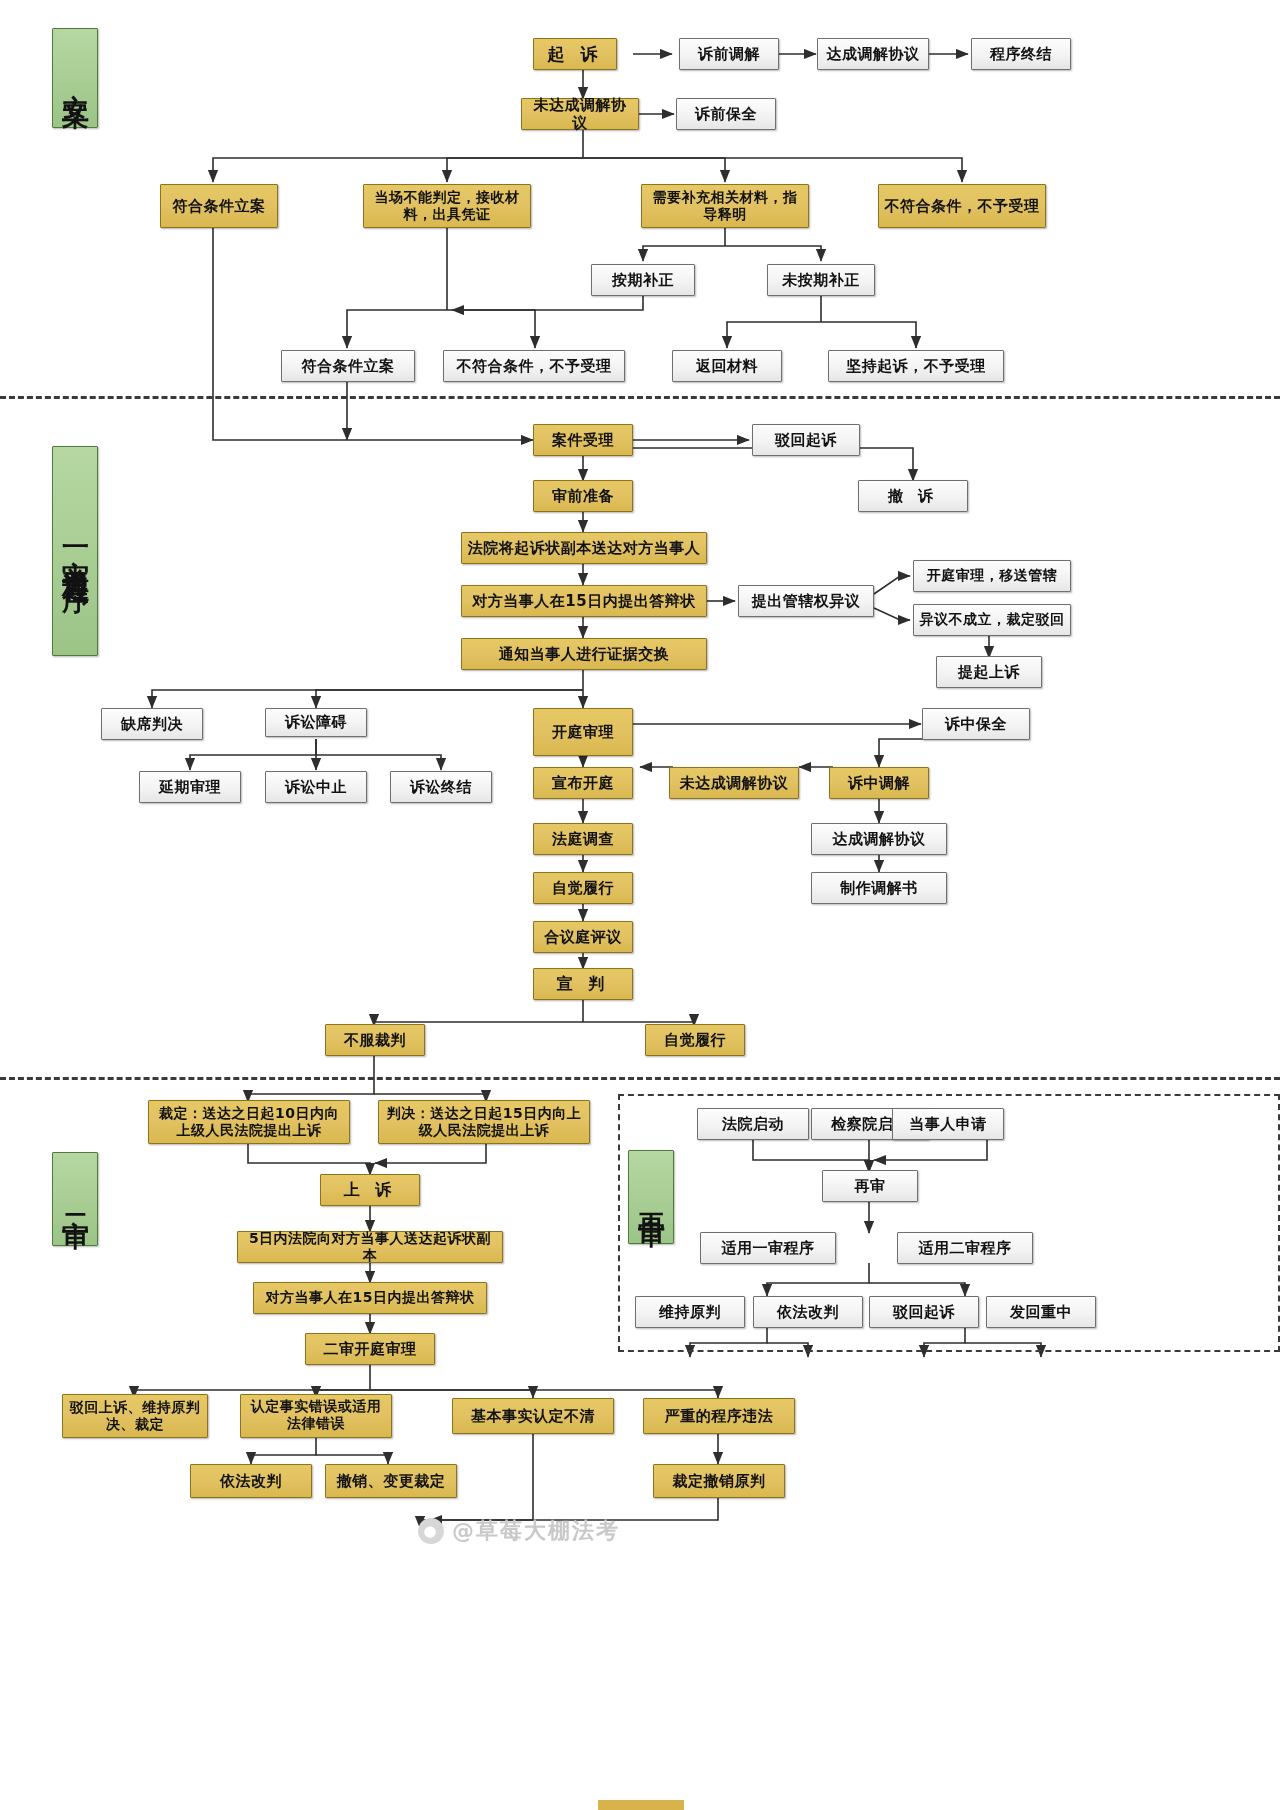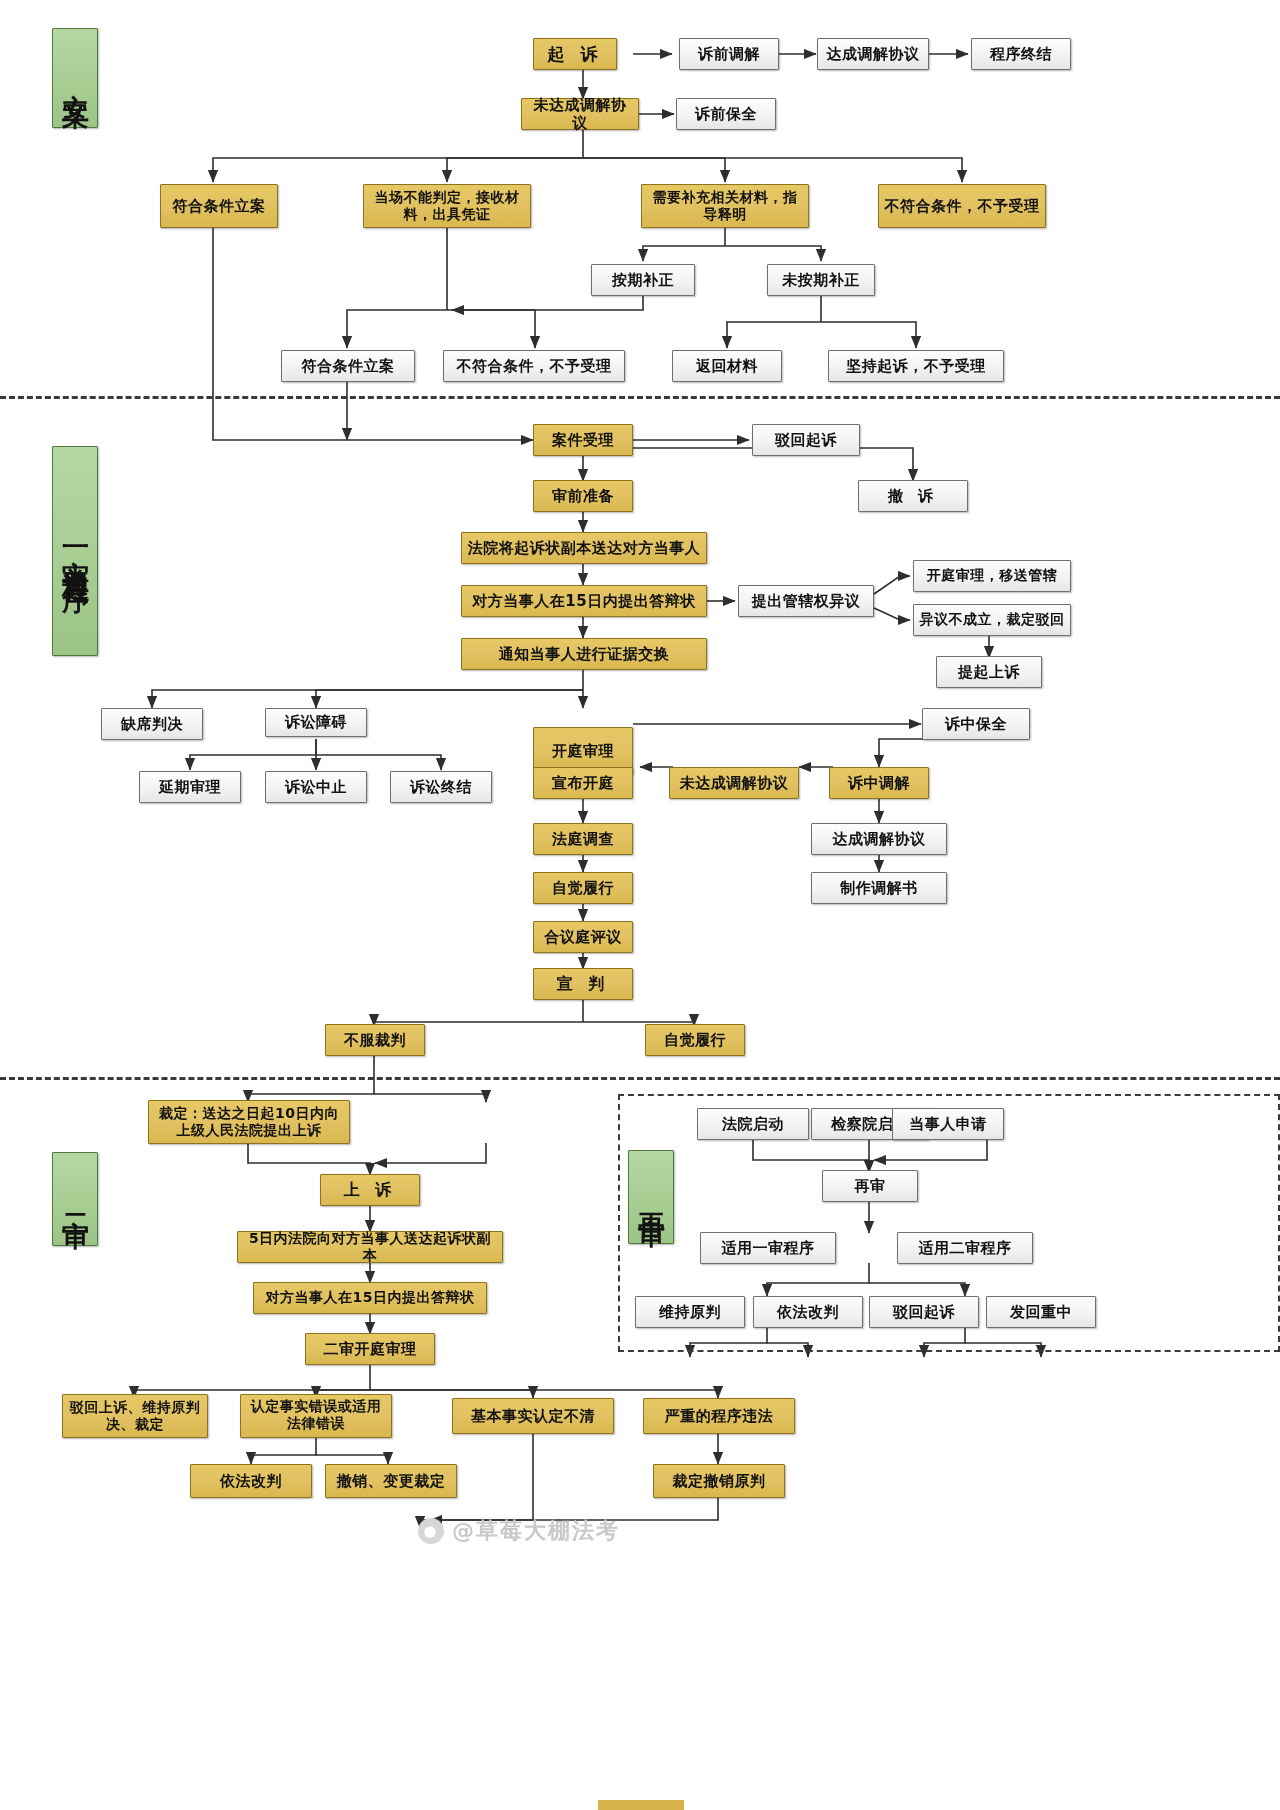--- a/index.html
+++ b/index.html
@@ -212,38 +212,39 @@
   <div class="node white fs15" style="left:936px;top:656px;width:106px;height:32px;">提起上诉</div>
 
   <div class="node gold fs15" style="left:461px;top:638px;width:246px;height:32px;">通知当事人进行证据交换</div>
 
   <div class="node white fs15" style="left:101px;top:708px;width:102px;height:32px;">缺席判决</div>
   <div class="node white fs15" style="left:265px;top:708px;width:102px;height:29px;">诉讼障碍</div>
   <div class="node white fs15" style="left:139px;top:771px;width:102px;height:32px;">延期审理</div>
   <div class="node white fs15" style="left:265px;top:771px;width:102px;height:32px;">诉讼中止</div>
   <div class="node white fs15" style="left:390px;top:771px;width:102px;height:32px;">诉讼终结</div>
 
-  <div class="node gold fs15" style="left:533px;top:708px;width:100px;height:48px;margin-top:19px;">开庭审理</div>
+  <div class="node gold fs15" style="left:533px;top:708px;width:100px;height:48px;">开庭审理</div>
   <div class="node white fs15" style="left:922px;top:708px;width:108px;height:32px;">诉中保全</div>
 
   <div class="node gold fs15" style="left:533px;top:767px;width:100px;height:32px;">宣布开庭</div>
   <div class="node gold fs15" style="left:669px;top:767px;width:130px;height:32px;">未达成调解协议</div>
   <div class="node gold fs15" style="left:829px;top:767px;width:100px;height:32px;">诉中调解</div>
   <div class="node white fs15" style="left:811px;top:823px;width:136px;height:32px;">达成调解协议</div>
   <div class="node white fs15" style="left:811px;top:872px;width:136px;height:32px;">制作调解书</div>
 
   <div class="node gold fs15" style="left:533px;top:823px;width:100px;height:32px;">法庭调查</div>
   <div class="node gold fs15" style="left:533px;top:872px;width:100px;height:32px;">自觉履行</div>
   <div class="node gold fs15" style="left:533px;top:921px;width:100px;height:32px;">合议庭评议</div>
   <div class="node gold fs16 sp" style="left:533px;top:968px;width:100px;height:32px;">宣 判</div>
 
   <div class="node gold fs15" style="left:325px;top:1024px;width:100px;height:32px;">不服裁判</div>
   <div class="node gold fs15" style="left:645px;top:1024px;width:100px;height:32px;">自觉履行</div>
 
   <div class="node gold fs14" style="left:148px;top:1100px;width:202px;height:44px;">裁定：送达之日起10日内向上级人民法院提出上诉</div>
+  <div class="node gold fs14" style="left:378px;top:1100px;width:212px;height:44px;">判决：送达之日起15日内向上级人民法院提出上诉</div>
   <div class="node gold fs16 sp" style="left:320px;top:1174px;width:100px;height:32px;">上 诉</div>
   <div class="node gold fs14" style="left:237px;top:1231px;width:266px;height:32px;">5日内法院向对方当事人送达起诉状副本</div>
   <div class="node gold fs14" style="left:253px;top:1282px;width:234px;height:32px;">对方当事人在15日内提出答辩状</div>
   <div class="node gold fs15" style="left:305px;top:1333px;width:130px;height:32px;text-align:right;">二审开庭审理</div>
 
   <div class="node gold fs14" style="left:62px;top:1394px;width:146px;height:44px;">驳回上诉、维持原判决、裁定</div>
   <div class="node gold fs14" style="left:240px;top:1394px;width:152px;height:44px;font-family:Liberation Mono, monospace;">认定事实错误或适用法律错误</div>
   <div class="node gold fs15" style="left:452px;top:1398px;width:162px;height:36px;">基本事实认定不清</div>
   <div class="node gold fs15" style="left:643px;top:1398px;width:152px;height:36px;">严重的程序违法</div>
 

